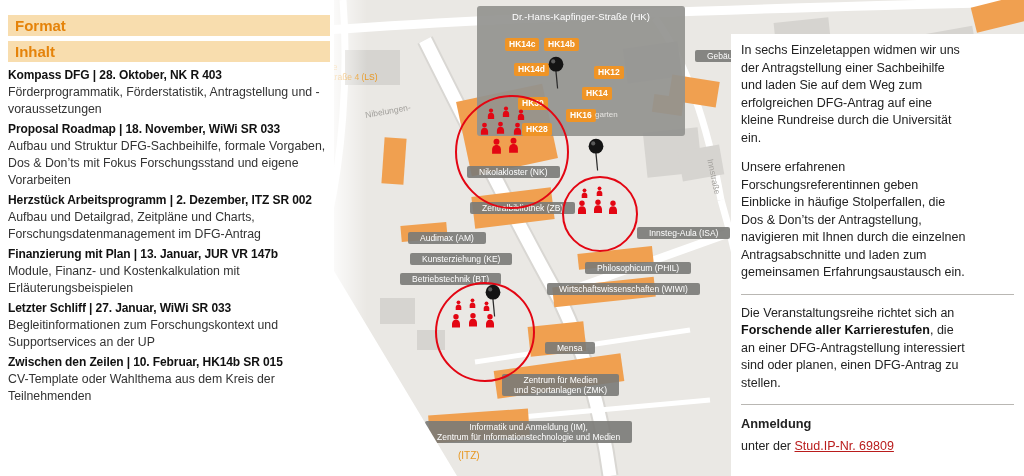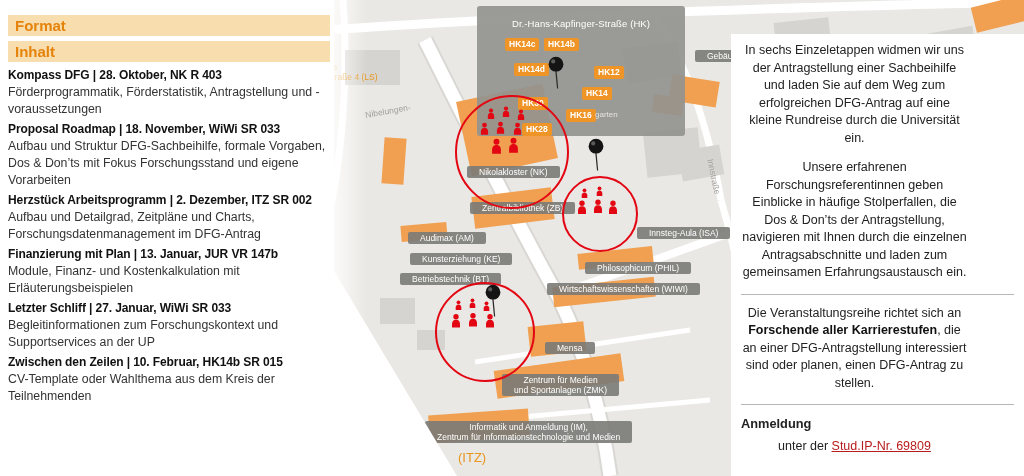--- a/index.html
+++ b/index.html
@@ -9,37 +9,37 @@
   
   .map{position:absolute;left:325px;top:0;width:699px;height:476px;background:#eae8e4;}
   .map::after{content:"";position:absolute;left:0;top:0;width:42px;height:100%;
               background:linear-gradient(to right,#fff,rgba(255,255,255,0));pointer-events:none;z-index:9;}
   .map-cut{position:absolute;left:0;top:256px;width:132px;height:220px;background:#fff;
            clip-path:polygon(0 0,100% 100%,0 100%);z-index:9;}
   .roads{position:absolute;left:0;top:0;z-index:0;}
 
   .hk-box{position:absolute;left:152px;top:6px;width:208px;height:130px;background:rgba(146,146,143,.92);
           border-radius:3px;z-index:3;}
-  .hk-title{padding-top:12px;text-align:center;color:#fff;font-size:9.5px;letter-spacing:.1px;}
+  .hk-title{padding-top:5px;text-align:center;color:#fff;font-size:9.5px;letter-spacing:.1px;}
 
   .hkb{position:absolute;background:#ef9426;color:#fff;font-weight:700;font-size:8.5px;
        padding:2px 4px;border-radius:2px;line-height:1;z-index:4;}
   #b-hk14c{left:180px;top:38px}#b-hk14b{left:219px;top:38px}#b-hk14d{left:189px;top:63px}
   #b-hk12{left:269px;top:66px}#b-hk14{left:257px;top:87px}#b-hk30{left:193px;top:97px}
   #b-hk16{left:241px;top:109px}#b-hk28{left:197px;top:123px}
   #garten{position:absolute;left:270px;top:110px;color:#e6e4e0;font-size:8px;z-index:4;}
 
   .glabel{position:absolute;background:rgba(122,122,119,.9);color:#fff;font-size:8.5px;line-height:1.2;
           padding:1px 12px;border-radius:2px;white-space:nowrap;z-index:4;}
   .glabel.two{text-align:center;}
   #lbl-nk{left:142px;top:166px}#lbl-zb{left:145px;top:202px}#lbl-am{left:83px;top:232px}
   #lbl-ke{left:85px;top:253px}#lbl-bt{left:75px;top:273px}#lbl-isa{left:312px;top:227px}
   #lbl-phil{left:260px;top:262px}#lbl-wiwi{left:222px;top:283px}#lbl-mensa{left:220px;top:342px}
   #lbl-zmk{left:177px;top:374px}#lbl-im{left:100px;top:421px}#lbl-geb{left:370px;top:50px}
-  .olabel{position:absolute;color:#e8961e;font-size:13px;white-space:nowrap;z-index:4;}
+  .olabel{position:absolute;color:#e8961e;font-size:10px;white-space:nowrap;z-index:4;}
   #lbl-itz{left:133px;top:450px}
 
   .slabel{position:absolute;color:#a3a19d;font-size:8.5px;white-space:nowrap;z-index:2;}
   #sl-ls{left:3px;top:62px;color:#e8961e;line-height:1.2;}
   #sl-nib{left:40px;top:106px;transform:rotate(-10deg);}
   #sl-inn{left:390px;top:158px;transform:rotate(78deg);transform-origin:left top;}
   #sl-sport{left:12px;top:390px;transform:rotate(-18deg);}
 
   .circle{position:absolute;border:2.5px solid #e30613;border-radius:50%;z-index:5;}
   #c1{left:130px;top:95px;width:110px;height:110px}
@@ -61,21 +61,21 @@
   .sec-header{background:#f8ddae;color:#e5830a;font-weight:700;font-size:15px;
               padding:2px 7px;width:322px;box-sizing:border-box;margin:0 0 5px;}
   .format-lines{font-size:12.4px;line-height:17px;color:#333;margin:0 0 9px;}
   .event{margin:0 0 3px;}
   .event-title{font-weight:700;font-size:12px;line-height:17px;color:#111;white-space:nowrap;letter-spacing:-.1px;}
   .event-desc{font-size:12.3px;line-height:17px;color:#333;width:324px;}
 
   
   .right{position:absolute;left:731px;top:34px;width:293px;height:442px;background:#fff;z-index:10;
          padding:8px 56px 0 10px;box-sizing:border-box;font-size:12.5px;line-height:17.5px;color:#222;}
-  .right p{margin:0 0 12px;text-align:center;}
+  .right p{margin:0 0 12px;}
   .rule{border:none;border-top:1px solid #b9b7b3;margin:10px -46px 10px 0;}
   .anm-title{font-weight:700;font-size:12.8px;margin:2px 0 5px;}
   .link{color:#b91c1c;text-decoration:underline;cursor:pointer;}
   strong{color:#111;}
 </style>
 </head>
 <body>
 
 <div class="page">
 

